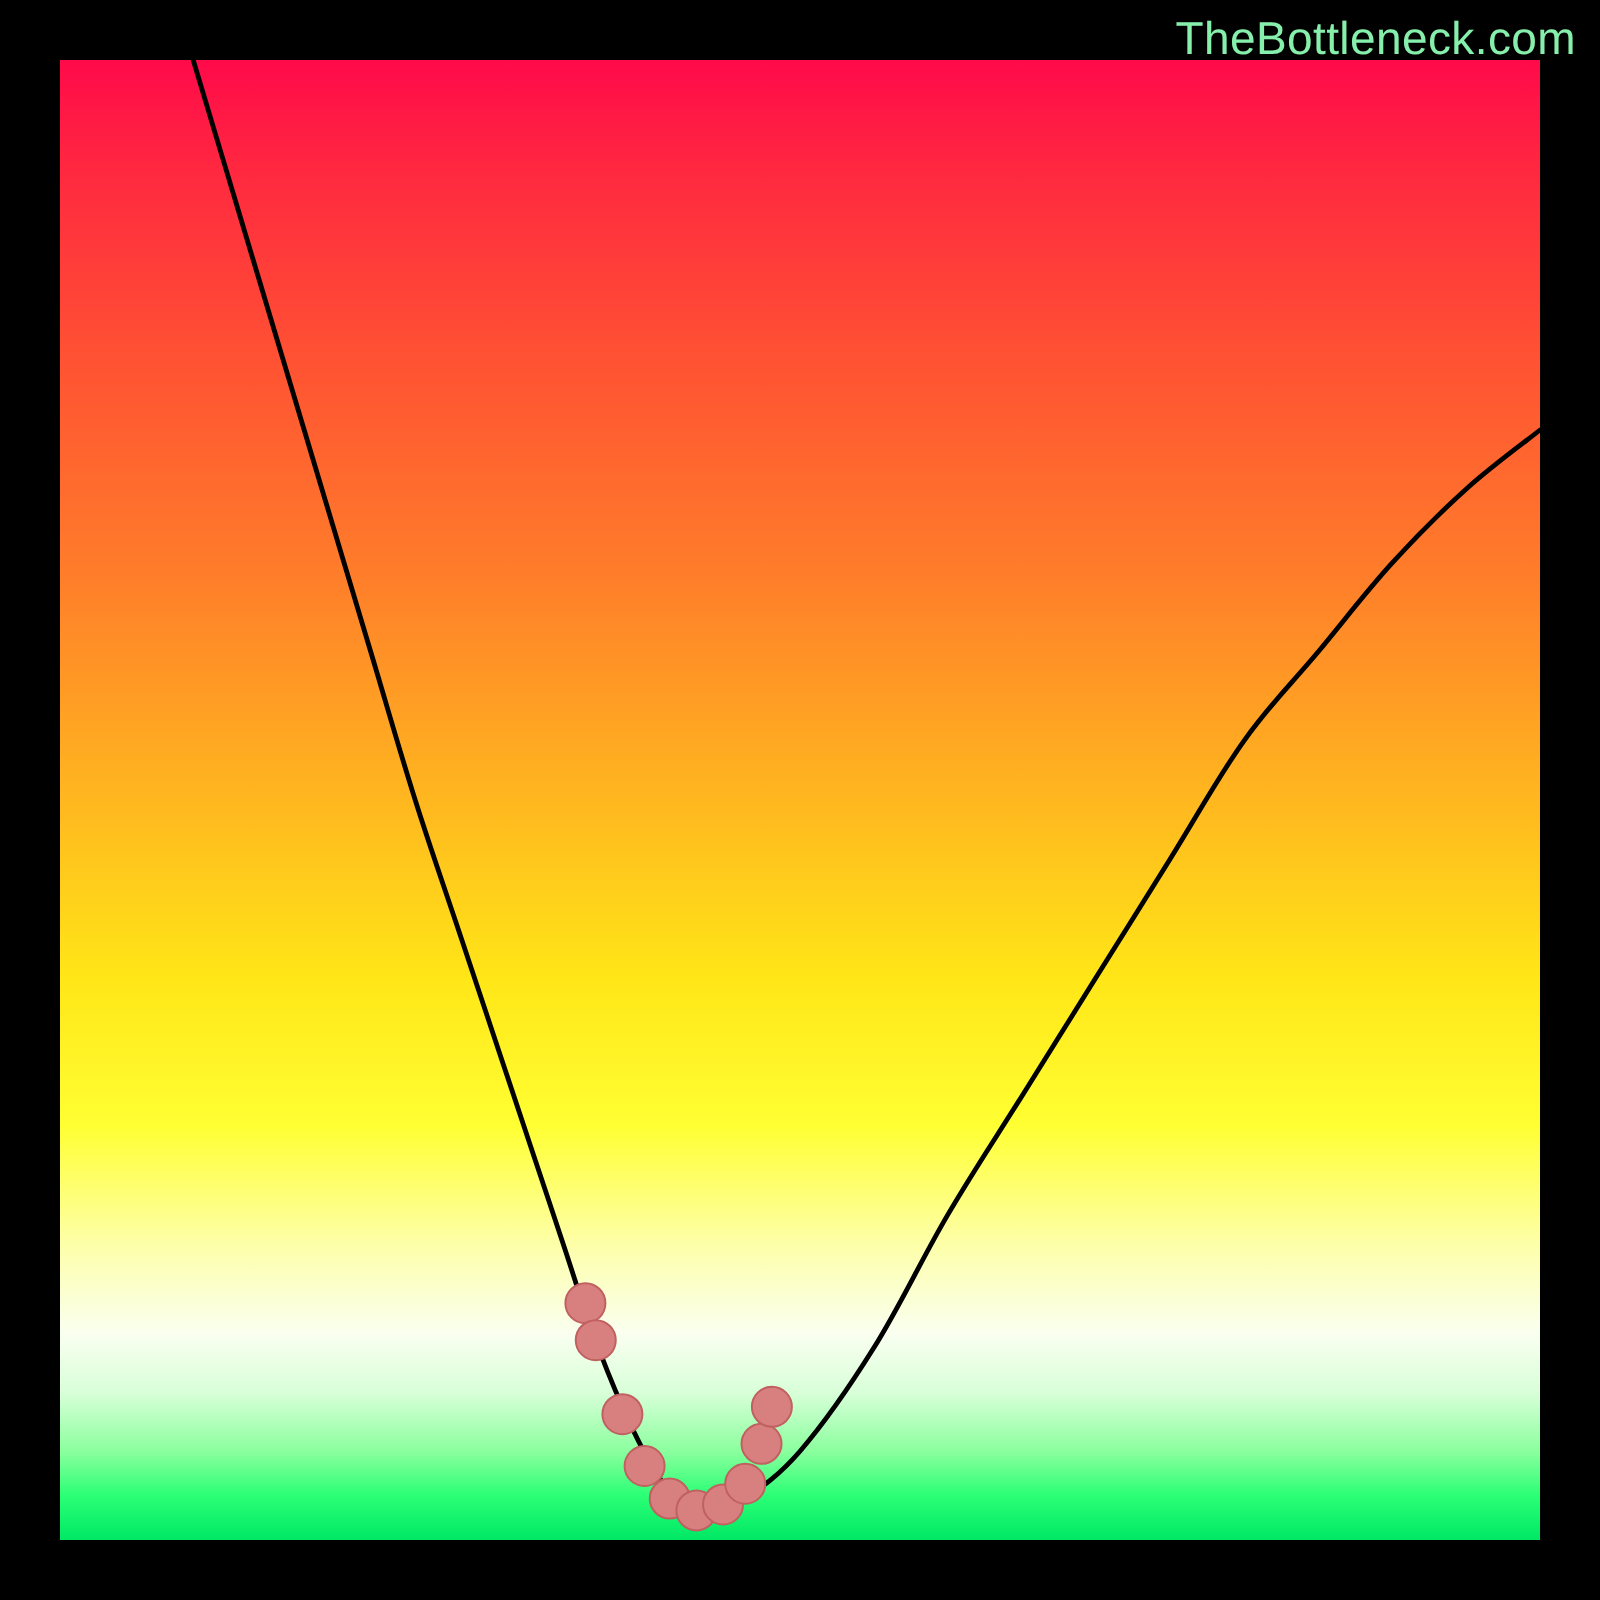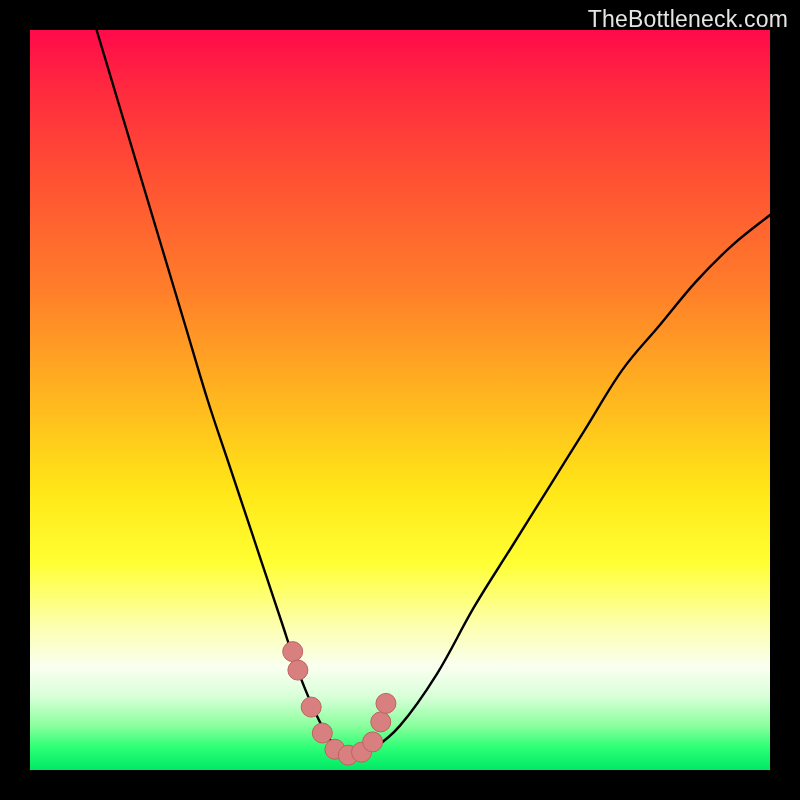--- a/index.html
+++ b/index.html
@@ -14,21 +14,21 @@
   .frame {
     position: relative;
     width: 800px;
     height: 800px;
     background: #000;
   }
   .watermark {
     position: absolute;
     top: 6px;
     right: 12px;
-    color: #e5e5e5;
+    color: #86efac;
     font-size: 23px;
     font-weight: 400;
     letter-spacing: 0.2px;
     z-index: 10;
   }
   .plot {
     position: absolute;
     left: 30px;
     top: 30px;
     width: 740px;

